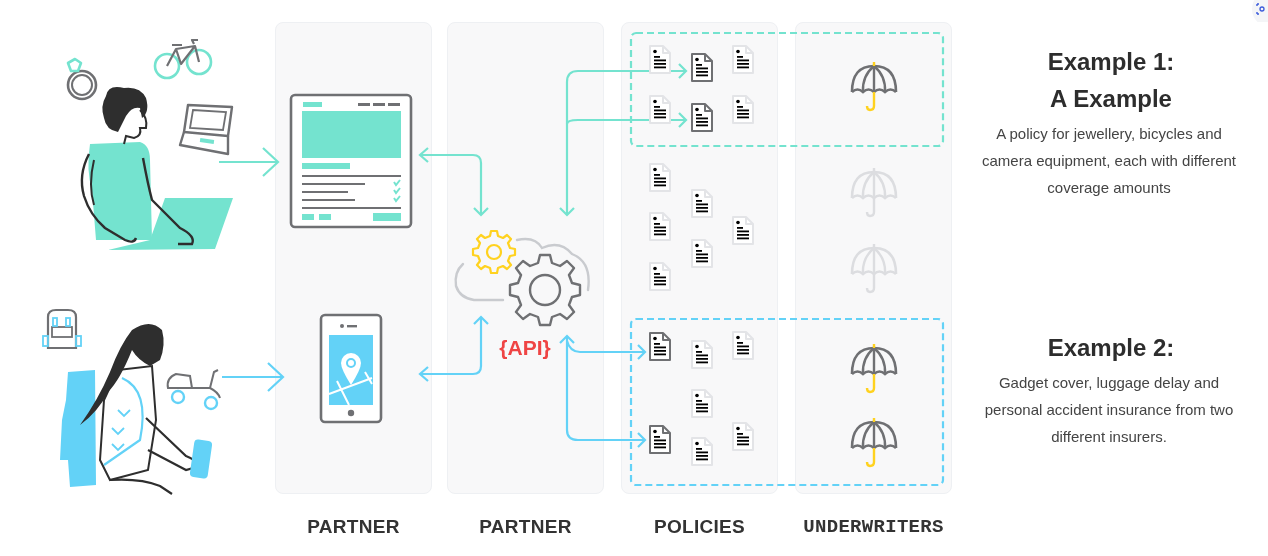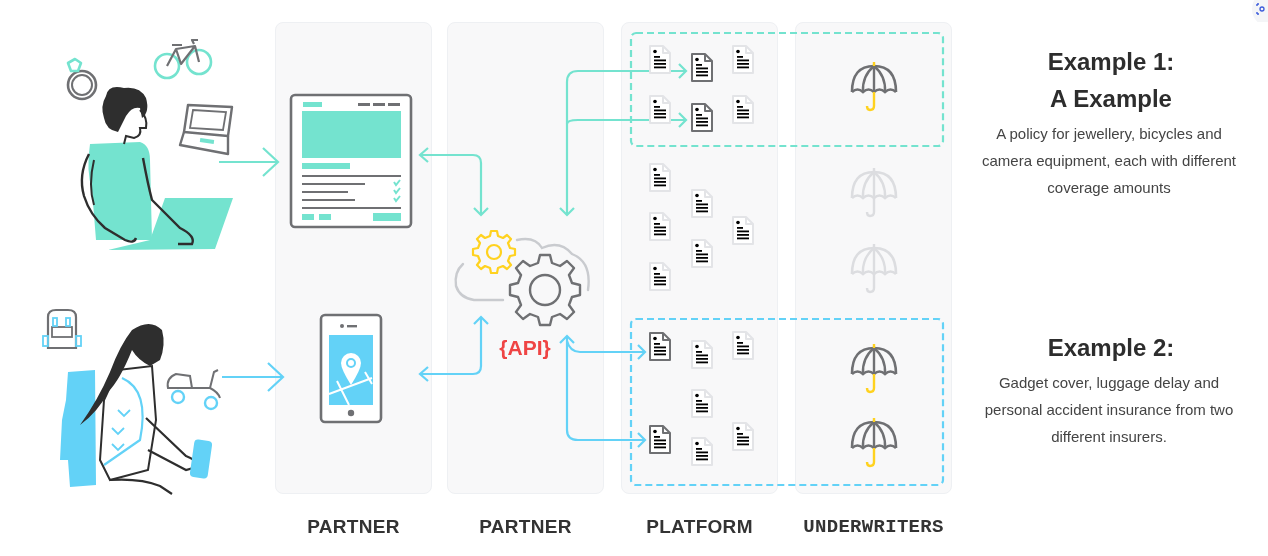--- a/index.html
+++ b/index.html
@@ -15,21 +15,21 @@
 </head>
 <body>
 
 <div class="col" style="left:275px;width:157px;"></div>
 <div class="col" style="left:447px;width:157px;"></div>
 <div class="col" style="left:621px;width:157px;"></div>
 <div class="col" style="left:795px;width:157px;"></div>
 
 <div class="col-label" style="left:275px;width:157px;">PARTNER</div>
 <div class="col-label" style="left:447px;width:157px;">PARTNER</div>
-<div class="col-label" style="left:621px;width:157px;">PLATFORM</div>
+<div class="col-label" style="left:621px;width:157px;">POLICIES</div>
 <div class="col-label" style="left:795px;width:157px;font-family:Liberation Mono, monospace;">UNDERWRITERS</div>
 
 <svg width="1268" height="556" viewBox="0 0 1268 556" xmlns="http://www.w3.org/2000/svg">
   <defs>
     <g id="doc">
       <path d="M0 0 H13 L20 7 V27 H0 Z" fill="#fff" stroke="currentColor" stroke-width="2" stroke-linejoin="round"></path>
       <path d="M13 0 V7 H20" fill="none" stroke="currentColor" stroke-width="2" stroke-linejoin="round"></path>
       <circle cx="5" cy="5.5" r="1.8" class="docfill"></circle>
       <rect x="4" y="10" width="6" height="1.8" class="docfill"></rect>
       <rect x="4" y="13.5" width="12" height="1.8" class="docfill"></rect>

